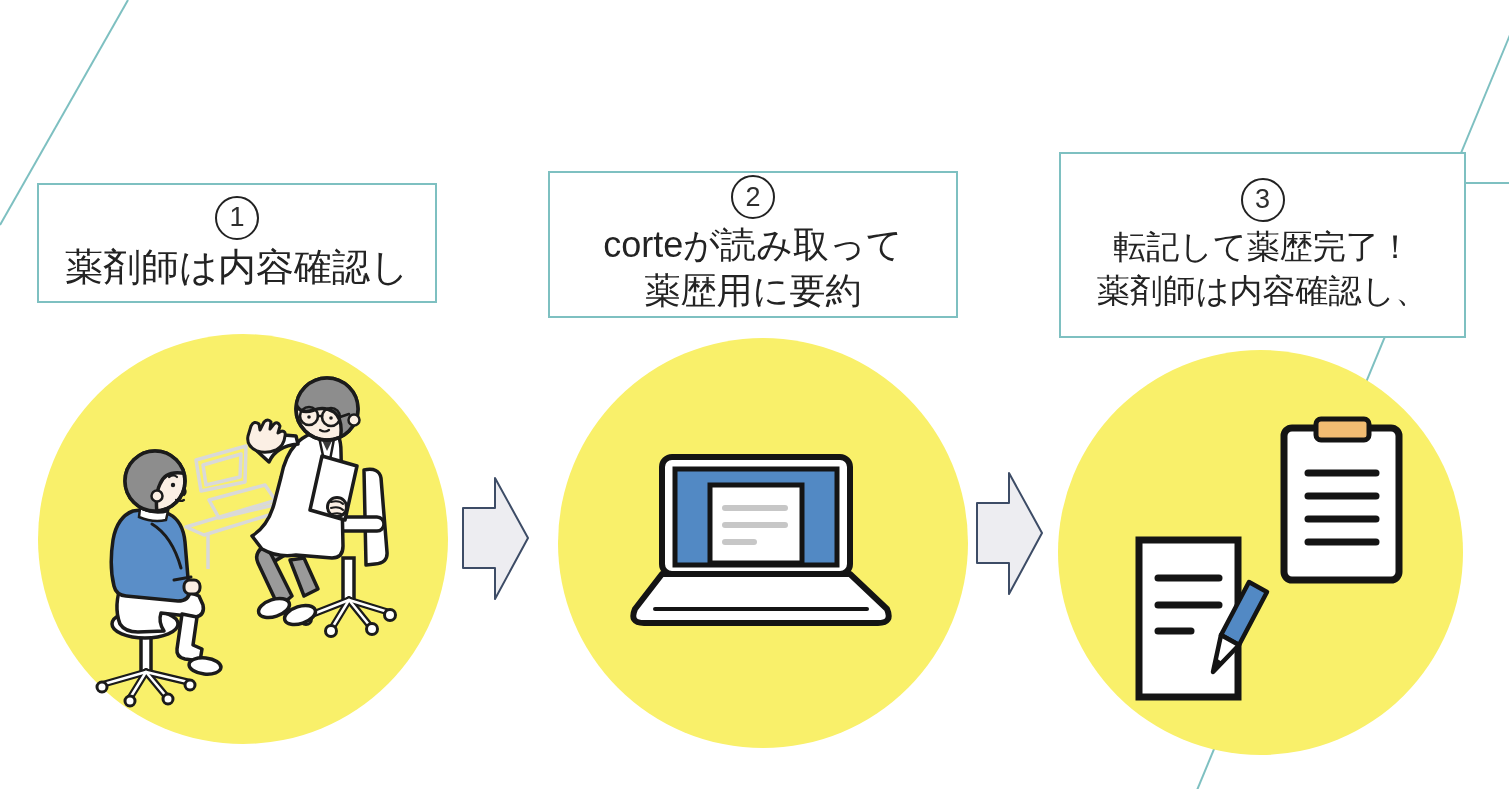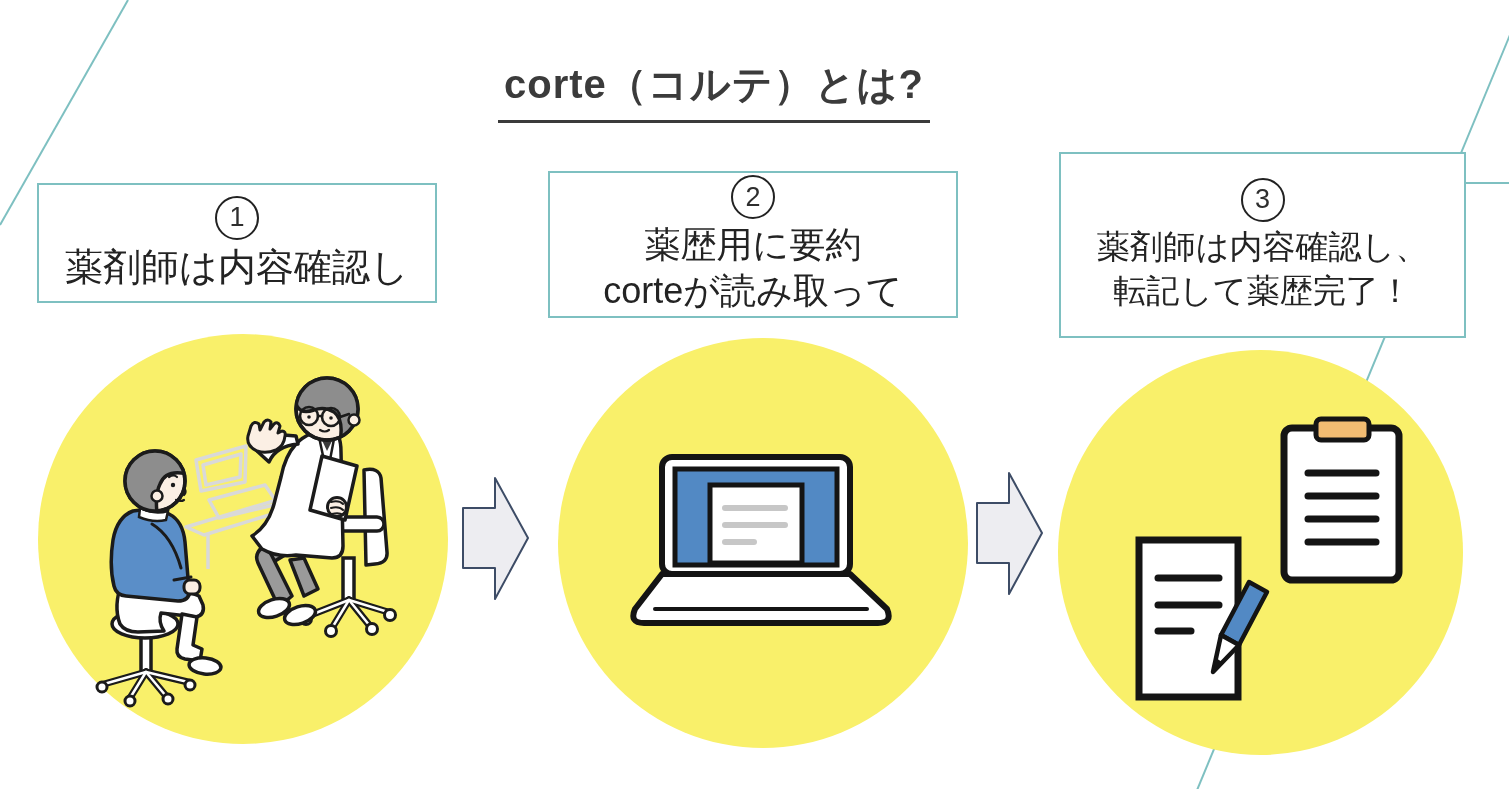--- a/index.html
+++ b/index.html
@@ -48,37 +48,36 @@
 <body>
 
 <div id="slide">
 
   <svg id="deco" width="1509" height="789" viewBox="0 0 1509 789">
     <line x1="128" y1="0" x2="0" y2="225" stroke="#7ec0c1" stroke-width="2"></line>
     <line x1="1512" y1="30" x2="1195" y2="795" stroke="#7ec0c1" stroke-width="2"></line>
     <line x1="1464" y1="183" x2="1509" y2="183" stroke="#7ec0c1" stroke-width="2"></line>
   </svg>
 
-  <h1 id="title">corte（コルテ）とは?</h1>
 
   <div class="step-box" id="box1">
     <div class="step-badge">1</div>
     <div class="step-line">薬剤師は内容確認し</div>
   </div>
 
   <div class="step-box" id="box2">
     <div class="step-badge">2</div>
+    <div class="step-line">corteが読み取って</div>
     <div class="step-line">薬歴用に要約</div>
-    <div class="step-line">corteが読み取って</div>
   </div>
 
   <div class="step-box" id="box3">
     <div class="step-badge">3</div>
+    <div class="step-line">転記して薬歴完了！</div>
     <div class="step-line">薬剤師は内容確認し、</div>
-    <div class="step-line">転記して薬歴完了！</div>
   </div>
 
   <div class="big-circle" id="circle1">
     <svg viewBox="0 0 410 410">
       <defs>
         <clipPath id="headP">
             <circle cx="117" cy="147" r="30"></circle>
           </clipPath>
         <clipPath id="headD">
             <circle cx="289" cy="75" r="31"></circle>

